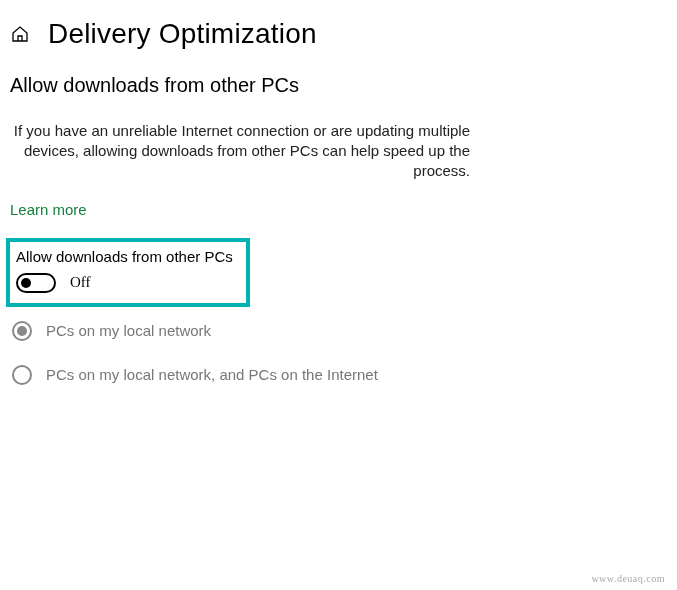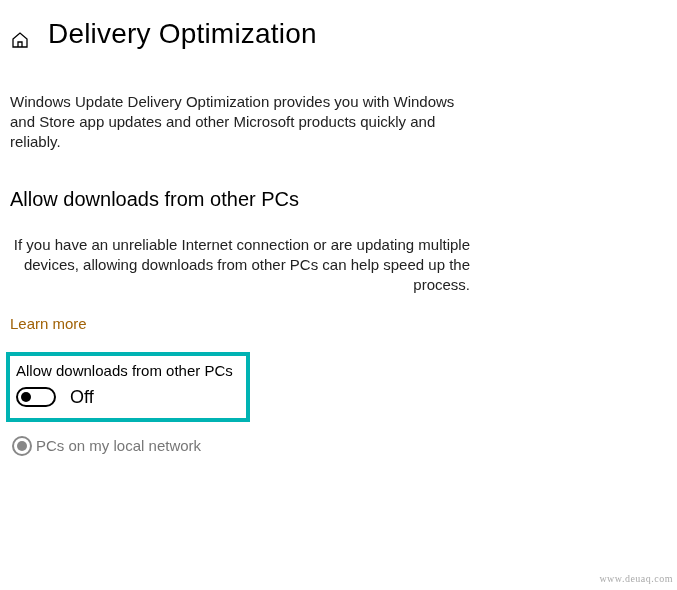--- a/index.html
+++ b/index.html
@@ -8,23 +8,23 @@
       font-size: 15px;
       color: #000;
       background: #fff;
       width: 677px;
       height: 590px;
       padding: 18px 10px 10px 10px;
       position: relative;
     }
     .header {
       display: flex;
-      align-items: flex-end;
+      align-items: flex-start;
       gap: 18px;
-      margin-bottom: 42px;
+      margin-bottom: 24px;
     }
     .home-icon {
       width: 20px;
       height: 20px;
       margin-top: 6px;
     }
     .page-title {
       font-size: 28px;
       font-weight: 350;
       letter-spacing: 0.2px;
@@ -42,21 +42,21 @@
       font-weight: 400;
       margin-bottom: 24px;
     }
     .para {
       color: #222;
       line-height: 1.33;
       margin-bottom: 20px;
       text-align: right;
     }
     .learn-more {
-      color: #a16207;
+      color: #15803d;
       cursor: pointer;
       display: inline-block;
     }
     .highlight-box {
       border: 4px solid #00b3b3;
       padding: 6px 6px 10px 6px;
       margin-top: 20px;
       margin-bottom: 14px;
       width: 244px;
       margin-left: -4px;
@@ -83,26 +83,27 @@
       content: "";
       position: absolute;
       left: 3px;
       top: 3px;
       width: 10px;
       height: 10px;
       border-radius: 50%;
       background: #000;
     }
     .toggle-state {
-      font-size: 18px;
+      font-size: 15px;
+      font-family: Liberation Serif, serif;
     }
     .radio-row {
       display: flex;
       align-items: center;
-      gap: 4px;
+      gap: 14px;
       margin-bottom: 24px;
       color: #777;
       margin-left: 2px;
     }
     .radio {
       width: 20px;
       height: 20px;
       border: 2px solid #888;
       border-radius: 50%;
       position: relative;
@@ -114,42 +115,41 @@
       left: 3px;
       top: 3px;
       width: 10px;
       height: 10px;
       border-radius: 50%;
       background: #888;
     }
     .watermark {
       position: absolute;
       bottom: 6px;
-      right: 4px;
+      right: 12px;
       font-size: 10px;
       color: #aaa;
       font-family: Georgia, serif;
       letter-spacing: 0.5px;
     }
   </style>
 </head>
 <body>
 
 <div class="header">
   <span class="home-icon">
     <svg viewBox="0 0 20 20" width="20" height="20" fill="none" stroke="#000" stroke-width="1.3">
       <path d="M3 9 L10 3 L17 9 L17 17 L3 17 Z"></path>
       <path d="M8 17 L8 12 L12 12 L12 17"></path>
     </svg>
   </span>
   <h1 class="page-title">Delivery Optimization</h1>
 </div>
 
 <div class="content">
-  <p class="intro">Windows Update Delivery Optimization provides you with Windows and Store app updates and other Microsoft products quickly and reliably.</p>
 
   <h2 class="section-title">Allow downloads from other PCs</h2>
 
   <p class="para">If you have an unreliable Internet connection or are updating multiple devices, allowing downloads from other PCs can help speed up the process.</p>
 
   <div>
     <span class="learn-more">Learn more</span>
   </div>
 
   <div class="highlight-box">
@@ -158,15 +158,19 @@
       <div class="toggle"></div>
       <span class="toggle-state">Off</span>
     </div>
   </div>
 
   <div class="radio-row">
     <div class="radio selected"></div>
     <span>PCs on my local network</span>
   </div>
 
+  <div class="radio-row">
+    <div class="radio"></div>
+    <span>PCs on my local network, and PCs on the Internet</span>
+  </div>
 </div>
 
 <div class="watermark">www.deuaq.com</div>
 
 </body></html>

